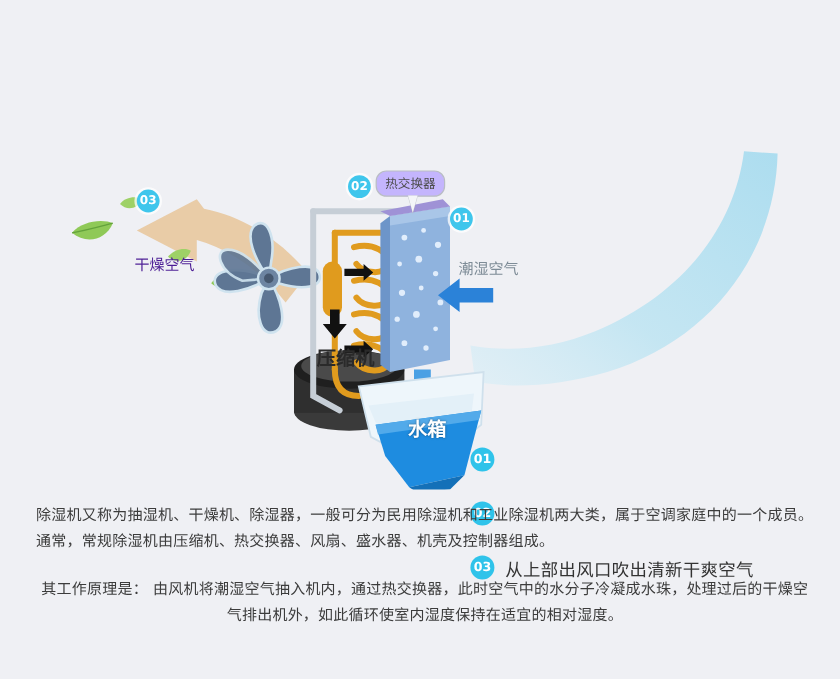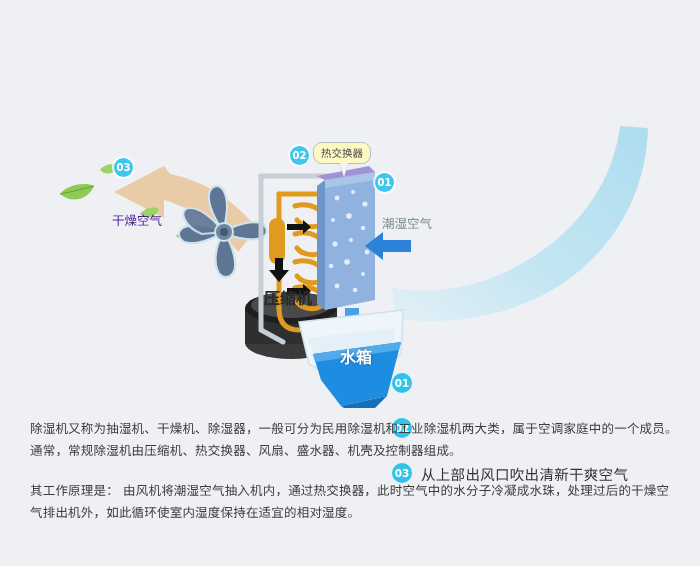--- a/index.html
+++ b/index.html
@@ -72,21 +72,21 @@
   .b03{left:114px;top:40px;}
   .b02{left:290px;top:28px;}
   .b01{left:375px;top:55px;}
 
   
   .callout{
     position:absolute;left:313px;top:24px;
     padding:2px 7px 3px 7px;
     border:1px solid #b9bdc4;
     border-radius:9px;
-    background:#fef9c3;
+    background:#c4b5fd;
     font-size:10.5px;
     color:#4d4d4d;
     white-space:nowrap;
     font-family:"DejaVu Sans","Liberation Sans",sans-serif;
   }
   .callout:after{
     content:"";position:absolute;left:26px;bottom:-14px;
     width:0;height:0;
     border-left:4px solid transparent;
     border-right:4px solid transparent;
@@ -138,21 +138,21 @@
     position:absolute;left:30px;top:418px;width:648px;
   }
   .para{
     font-size:12.5px;
     line-height:22px;
     color:#3c3c3c;
     font-family:"DejaVu Sans","Liberation Sans",sans-serif;
     margin:0 0 18px 0;
     letter-spacing:.2px;
   }
-  .para:last-child{margin-bottom:0;}
+  .para:last-child{margin-bottom:0;text-align:center;}
 </style>
 </head>
 <body>
 
 <div class="page">
 
 
   <div class="stage">
 
     <svg class="dry-arrow" viewBox="0 0 210 120">

